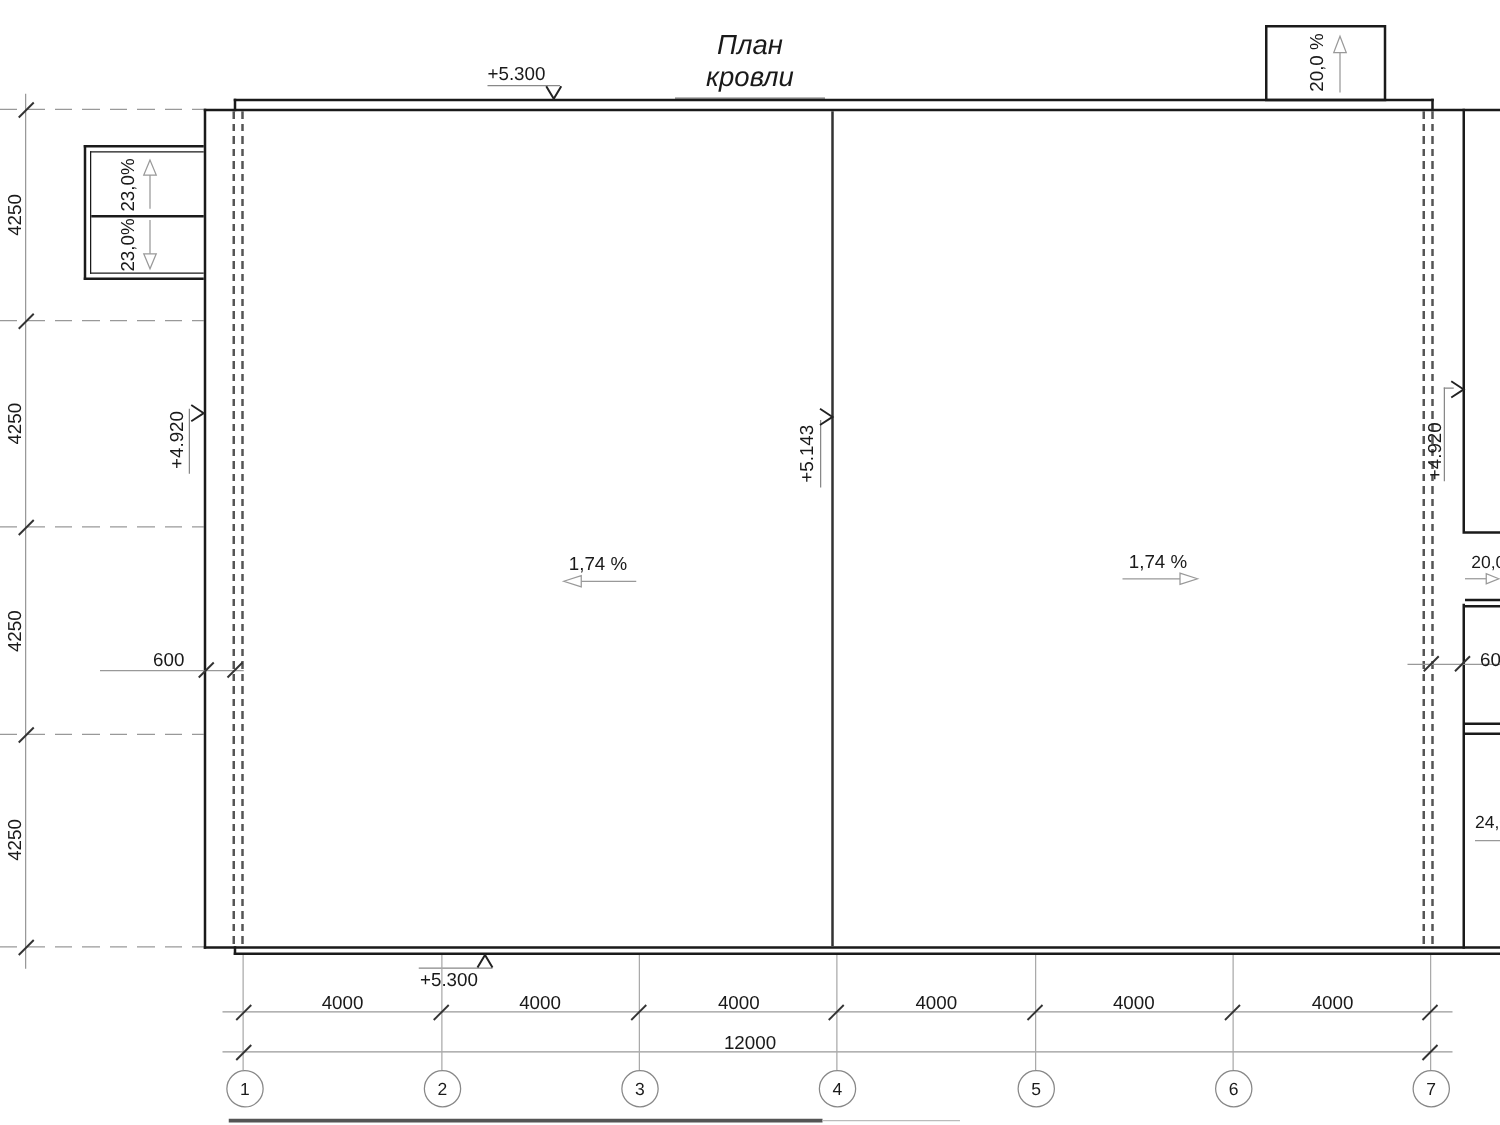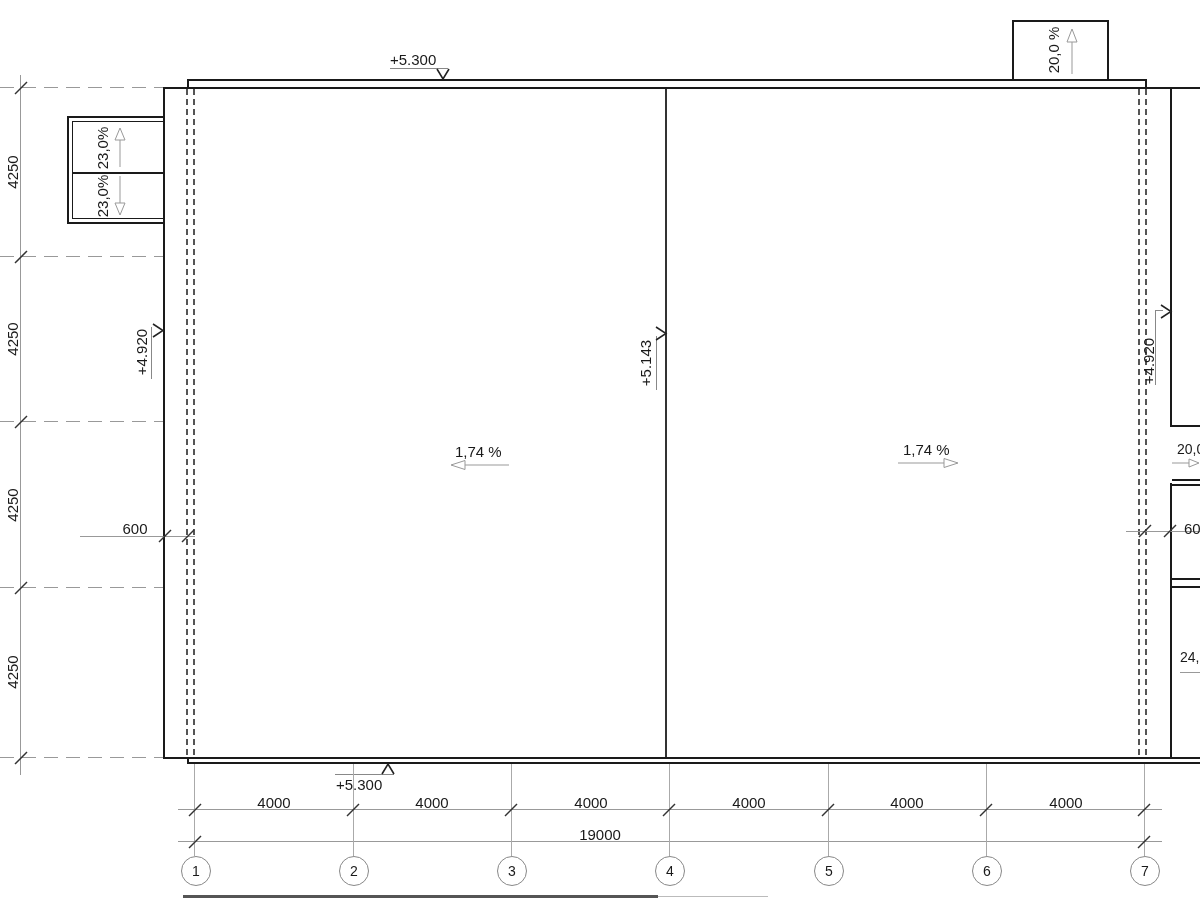--- a/index.html
+++ b/index.html
@@ -27,20 +27,21 @@
                 border:1.5px solid #1a1a1a;border-right:none;}
   .topbox{position:absolute;left:1012px;top:20px;width:97px;height:61px;box-sizing:border-box;
           border:2px solid #1a1a1a;}
   svg{position:absolute;overflow:visible;}
 </style>
 </head>
 <body>
 
 <div id="canvas">
 
+  <div class="title">План кровли</div>
 
   <div class="rowdash" style="top:87px"></div>
   <div class="rowdash" style="top:256px"></div>
   <div class="rowdash" style="top:421px"></div>
   <div class="rowdash" style="top:587px"></div>
   <div class="rowdash" style="top:757px"></div>
 
   <div class="ln" style="left:163px;top:87px;width:1037px;height:2px"></div>
   <div class="ln" style="left:187px;top:79px;width:960px;height:2px"></div>
   <div class="ln" style="left:187px;top:79px;width:2px;height:10px"></div>
@@ -214,21 +215,21 @@
       <line x1="2" y1="14" x2="14" y2="2" stroke="#333" stroke-width="1.5"></line>
     </svg>
 
   <div class="txt ctr" style="left:244px;top:794px;width:60px">4000</div>
   <div class="txt ctr" style="left:402px;top:794px;width:60px">4000</div>
   <div class="txt ctr" style="left:561px;top:794px;width:60px">4000</div>
   <div class="txt ctr" style="left:719px;top:794px;width:60px">4000</div>
   <div class="txt ctr" style="left:877px;top:794px;width:60px">4000</div>
   <div class="txt ctr" style="left:1036px;top:794px;width:60px">4000</div>
 
-  <div class="txt ctr" style="left:570px;top:826px;width:60px">19000</div>
+  <div class="txt ctr" style="left:570px;top:826px;width:60px">12000</div>
 
   <div class="bubble" style="left:181px;top:856px">1</div>
   <div class="bubble" style="left:339px;top:856px">2</div>
   <div class="bubble" style="left:497px;top:856px">3</div>
   <div class="bubble" style="left:655px;top:856px">4</div>
   <div class="bubble" style="left:814px;top:856px">5</div>
   <div class="bubble" style="left:972px;top:856px">6</div>
   <div class="bubble" style="left:1130px;top:856px">7</div>
 
   <div class="ln" style="left:183px;top:895px;width:475px;height:3px;background:#555"></div>

